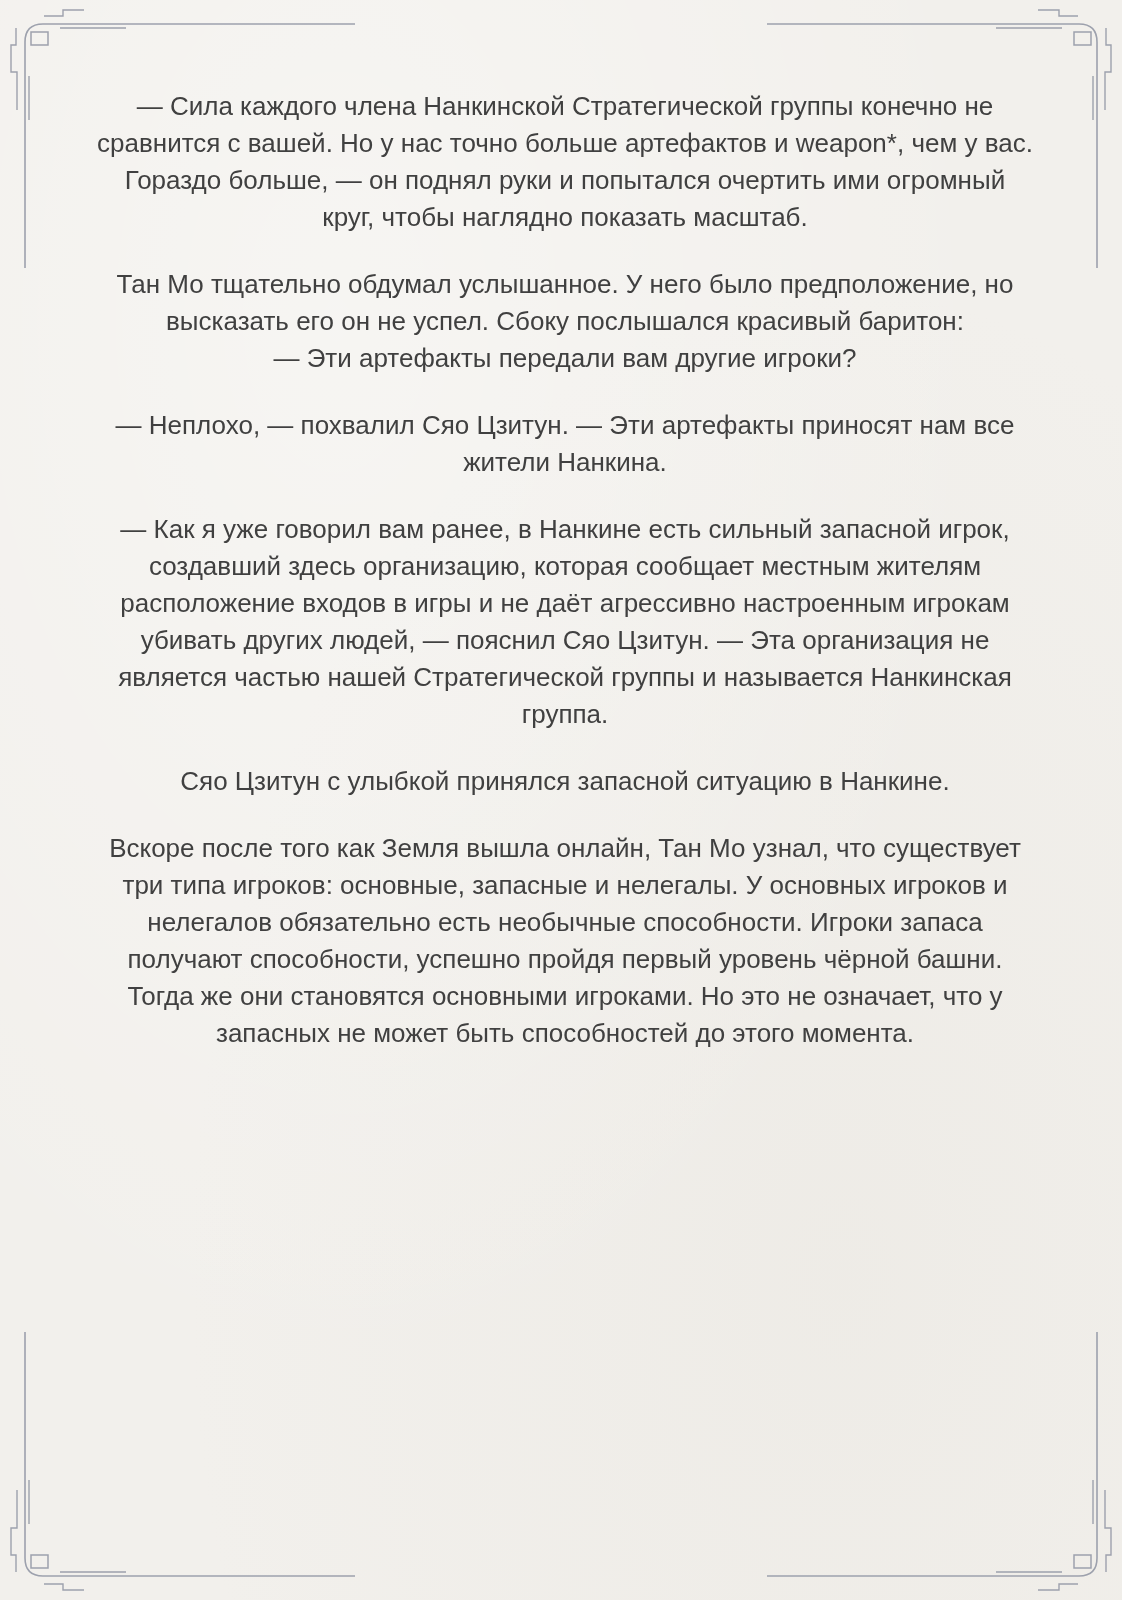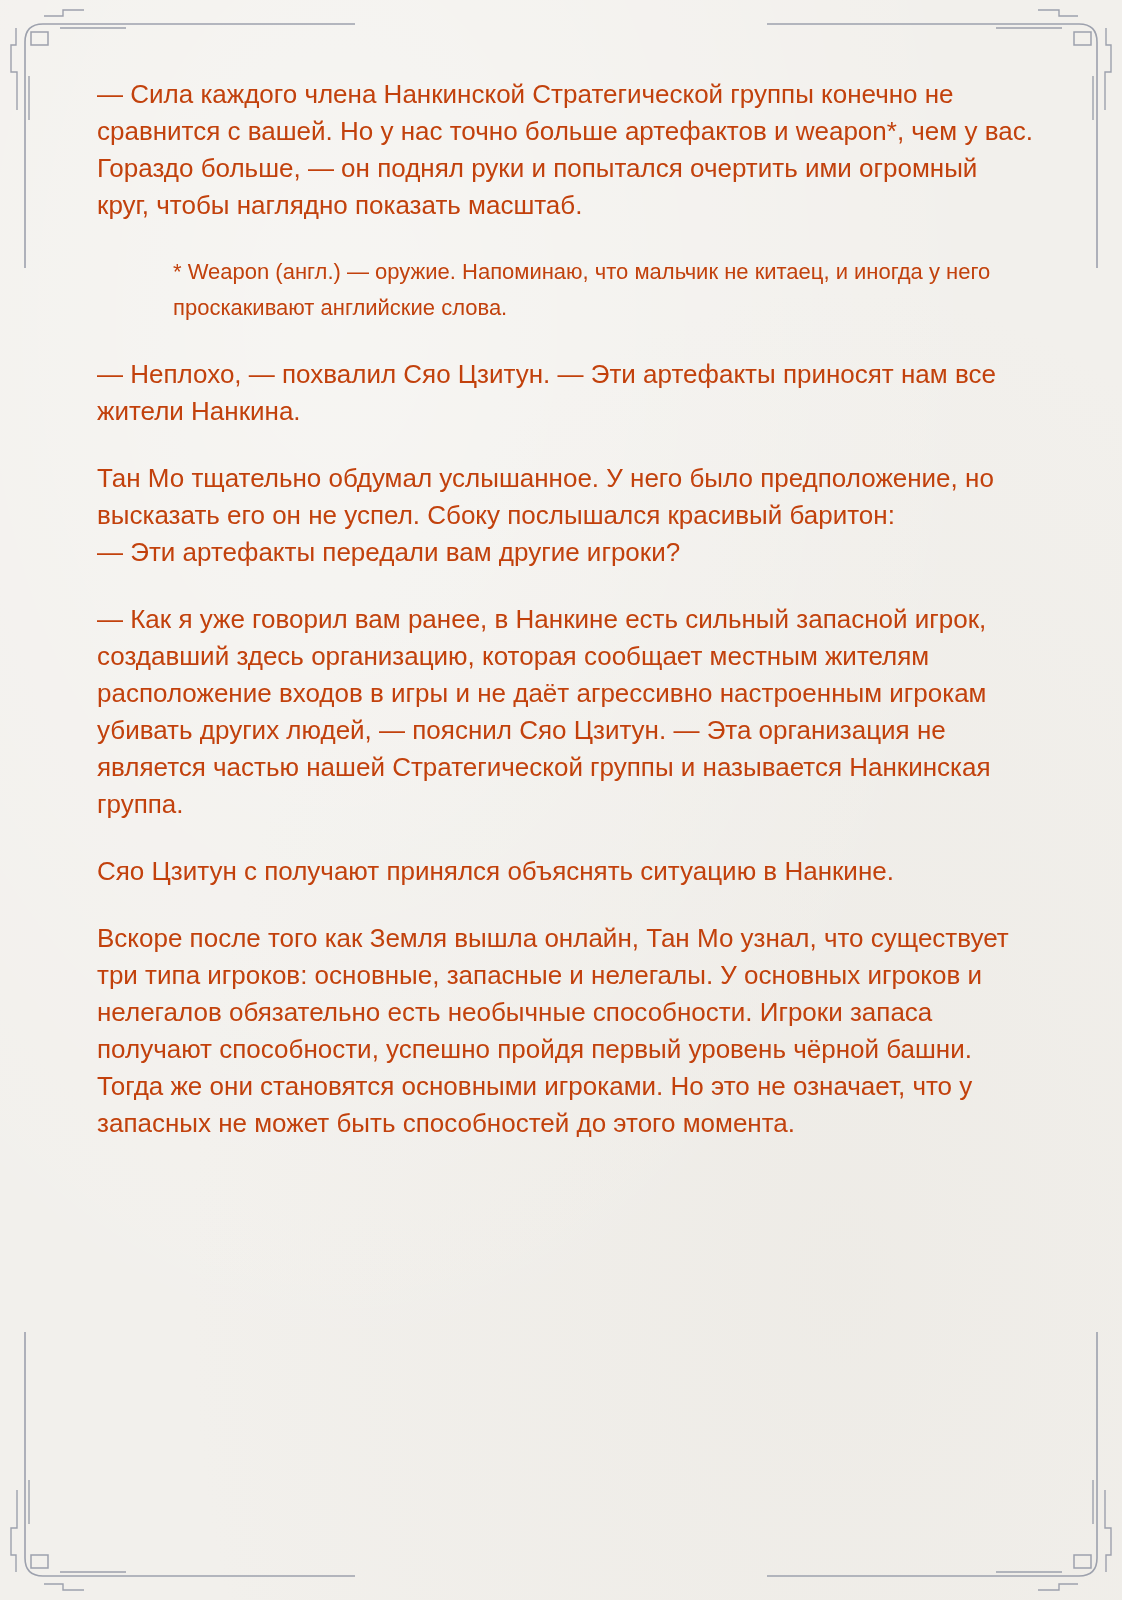--- a/index.html
+++ b/index.html
@@ -20,27 +20,27 @@
     position: absolute;
     left: 0;
     top: 0;
     width: 1122px;
     height: 1600px;
     pointer-events: none;
   }
   .reader-content {
     position: absolute;
     left: 97px;
-    top: 76px;
+    top: 88px;
     width: 936px;
     font-family: "Liberation Sans", "DejaVu Sans", sans-serif;
     font-size: 26px;
     line-height: 37px;
-    color: #c2410c;
-    text-align: left;
+    color: #404040;
+    text-align: center;
   }
   .reader-content p {
     margin: 0 0 30px 0;
     white-space: pre-line; 
   }
   .reader-content p.footnote {
     font-size: 22px;
     line-height: 36px;
     padding-left: 76px;
     padding-right: 10px;
@@ -66,20 +66,19 @@
     </g>
   </defs>
   <use href="#corner-ornament"></use>
   <use href="#corner-ornament" transform="translate(1122,0) scale(-1,1)"></use>
   <use href="#corner-ornament" transform="translate(0,1600) scale(1,-1)"></use>
   <use href="#corner-ornament" transform="translate(1122,1600) scale(-1,-1)"></use>
 </svg>
 
 <main class="reader-content">
   <p>— Сила каждого члена Нанкинской Стратегической группы конечно не сравнится с вашей. Но у нас точно больше артефактов и weapon*, чем у вас. Гораздо больше, — он поднял руки и попытался очертить ими огромный круг, чтобы наглядно показать масштаб.</p>
-  <p class="footnote">* Weapon (англ.) — оружие. Напоминаю, что мальчик не китаец, и иногда у него проскакивают английские слова.</p>
-  <p>— Неплохо, — похвалил Сяо Цзитун. — Эти артефакты приносят нам все жители Нанкина.</p>
   <p>Тан Мо тщательно обдумал услышанное. У него было предположение, но высказать его он не успел. Сбоку послышался красивый баритон:
 — Эти артефакты передали вам другие игроки?</p>
+  <p>— Неплохо, — похвалил Сяо Цзитун. — Эти артефакты приносят нам все жители Нанкина.</p>
   <p>— Как я уже говорил вам ранее, в Нанкине есть сильный запасной игрок, создавший здесь организацию, которая сообщает местным жителям расположение входов в игры и не даёт агрессивно настроенным игрокам убивать других людей, — пояснил Сяо Цзитун. — Эта организация не является частью нашей Стратегической группы и называется Нанкинская группа.</p>
-  <p>Сяо Цзитун с получают принялся объяснять ситуацию в Нанкине.</p>
+  <p>Сяо Цзитун с улыбкой принялся запасной ситуацию в Нанкине.</p>
   <p>Вскоре после того как Земля вышла онлайн, Тан Мо узнал, что существует три типа игроков: основные, запасные и нелегалы. У основных игроков и нелегалов обязательно есть необычные способности. Игроки запаса получают способности, успешно пройдя первый уровень чёрной башни. Тогда же они становятся основными игроками. Но это не означает, что у запасных не может быть способностей до этого момента.</p>
 </main>
 
 </body></html>

